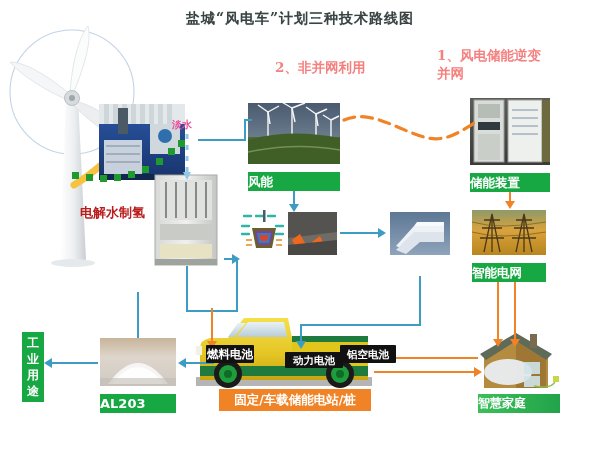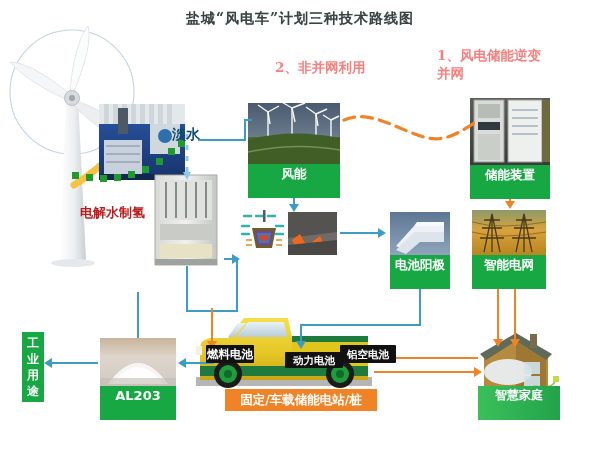--- a/index.html
+++ b/index.html
@@ -44,43 +44,43 @@
   .note-2 { left: 275px; top: 58px; width: 130px; }
   .note-1 { left: 437px; top: 46px; width: 140px; }
 
   
   .plain-label {
     position: absolute;
     font-weight: bold;
     font-family: "DejaVu Serif", "Liberation Serif", serif;
     white-space: nowrap;
   }
-  .lbl-fresh { left: 172px; top: 118px; font-size: 14px; color: #0c4a6e; margin-top: 8px; }
+  .lbl-fresh { left: 172px; top: 118px; font-size: 10px; color: #ec4899; }
   .lbl-electro { left: 80px; top: 204px; font-size: 13px; color: #b91c1c; }
 
   
   .node { position: absolute; }
   .node .pic {
     width: 100%;
     background: #dfe3e6;
     position: relative;
     overflow: hidden;
   }
   .node .cap {
     width: 100%;
     background: #17a844;
     color: #ffffff;
-    text-align: center;
     font-size: 12.5px;
     font-weight: bold;
     font-family: "DejaVu Sans", "Liberation Sans", sans-serif;
     line-height: 19px;
-    height: 34px;
+    height: 19px;
     white-space: nowrap;
     overflow: hidden;
+    margin-top: 8px;
   }
 
   
   #node-wind      { left: 248px; top: 103px; width: 92px; }
   #node-wind .pic { height: 61px; }
   #node-storage      { left: 470px; top: 98px; width: 80px; }
   #node-storage .pic { height: 67px; }
   #node-alum      { left: 240px; top: 212px; width: 97px; }
   #node-alum .pic { height: 43px; }
   #node-anode      { left: 390px; top: 212px; width: 60px; }
@@ -118,21 +118,20 @@
     left: 219px; top: 389px;
     width: 152px; height: 22px;
     background: #f08326;
     color: #ffffff;
     font-size: 12.5px;
     font-weight: bold;
     text-align: center;
     line-height: 22px;
     white-space: nowrap;
     font-family: "DejaVu Sans", "Liberation Sans", sans-serif;
-    margin-left: 6px;
   }
 
   
   .chip {
     position: absolute;
     background: #111111;
     color: #ffffff;
     font-size: 11.5px;
     font-weight: bold;
     text-align: center;
@@ -485,21 +484,20 @@
   </div>
 
   <div class="node" id="node-storage">
     <div class="pic" style="background:transparent"></div>
     <div class="cap">储能装置</div>
   </div>
 
 
   <div class="node" id="node-anode">
     <div class="pic" style="background:transparent"></div>
-    <div class="cap">电池阳极</div>
   </div>
 
   <div class="node" id="node-grid">
     <div class="pic" style="background:transparent"></div>
     <div class="cap">智能电网</div>
   </div>
 
   <div class="node" id="node-al2o3">
     <div class="pic" style="background:transparent"></div>
     <div class="cap">AL203</div>

